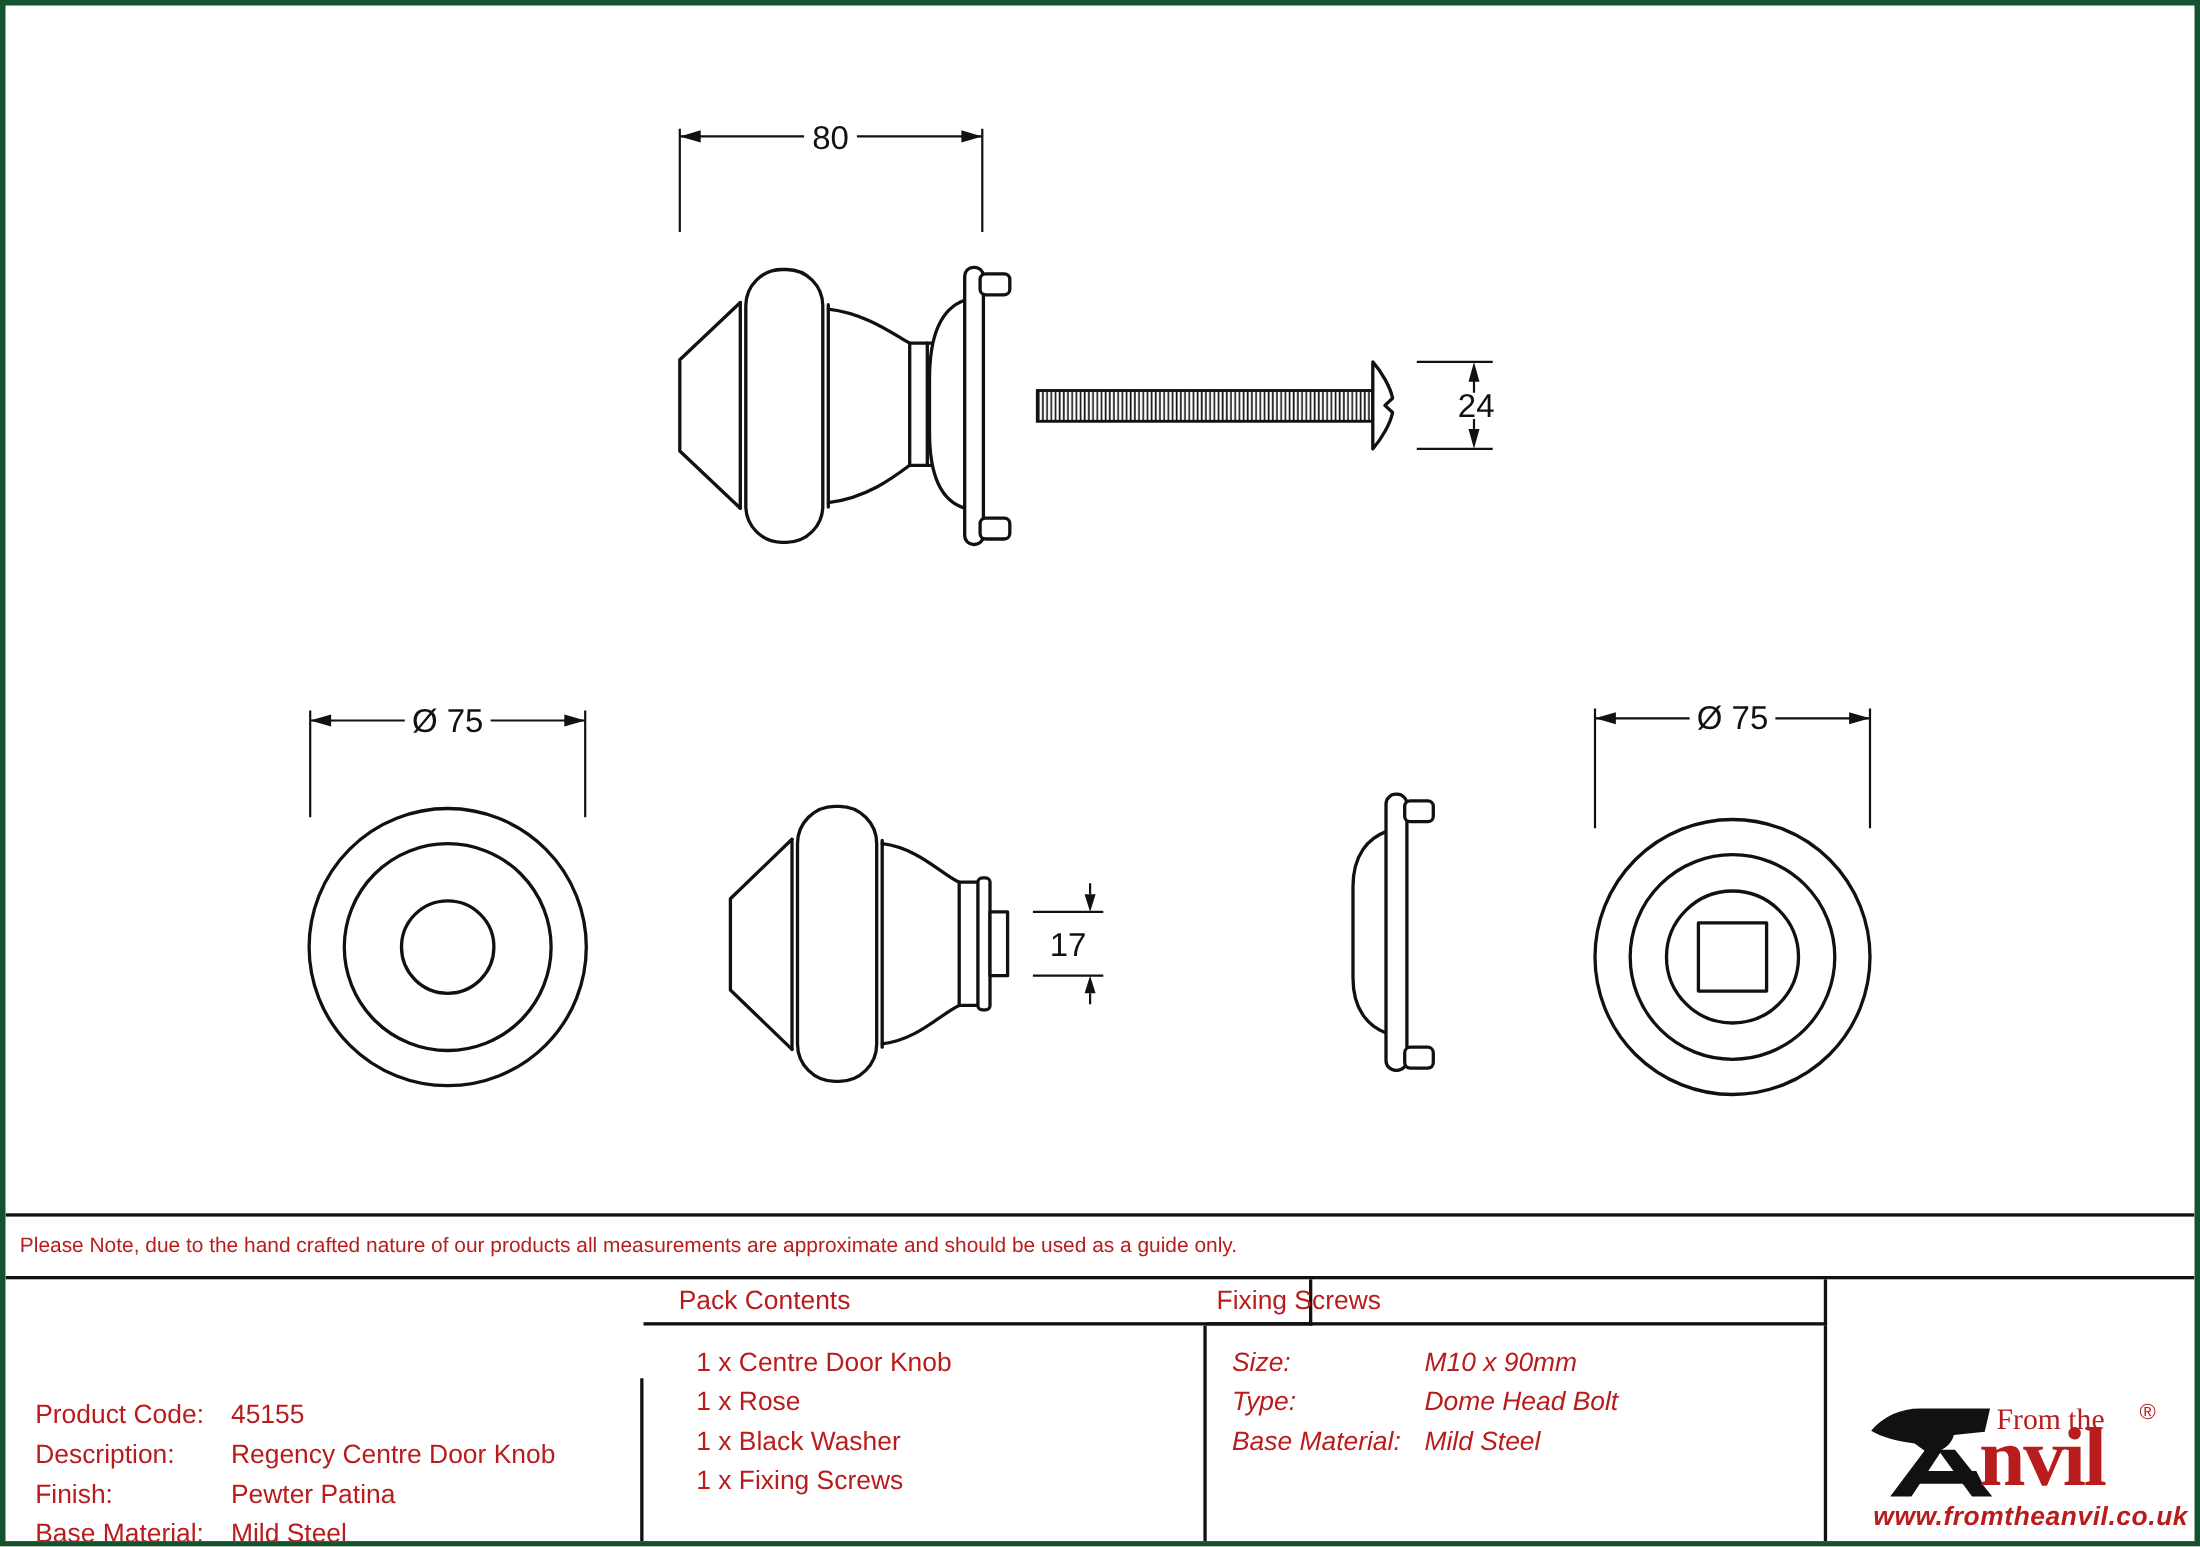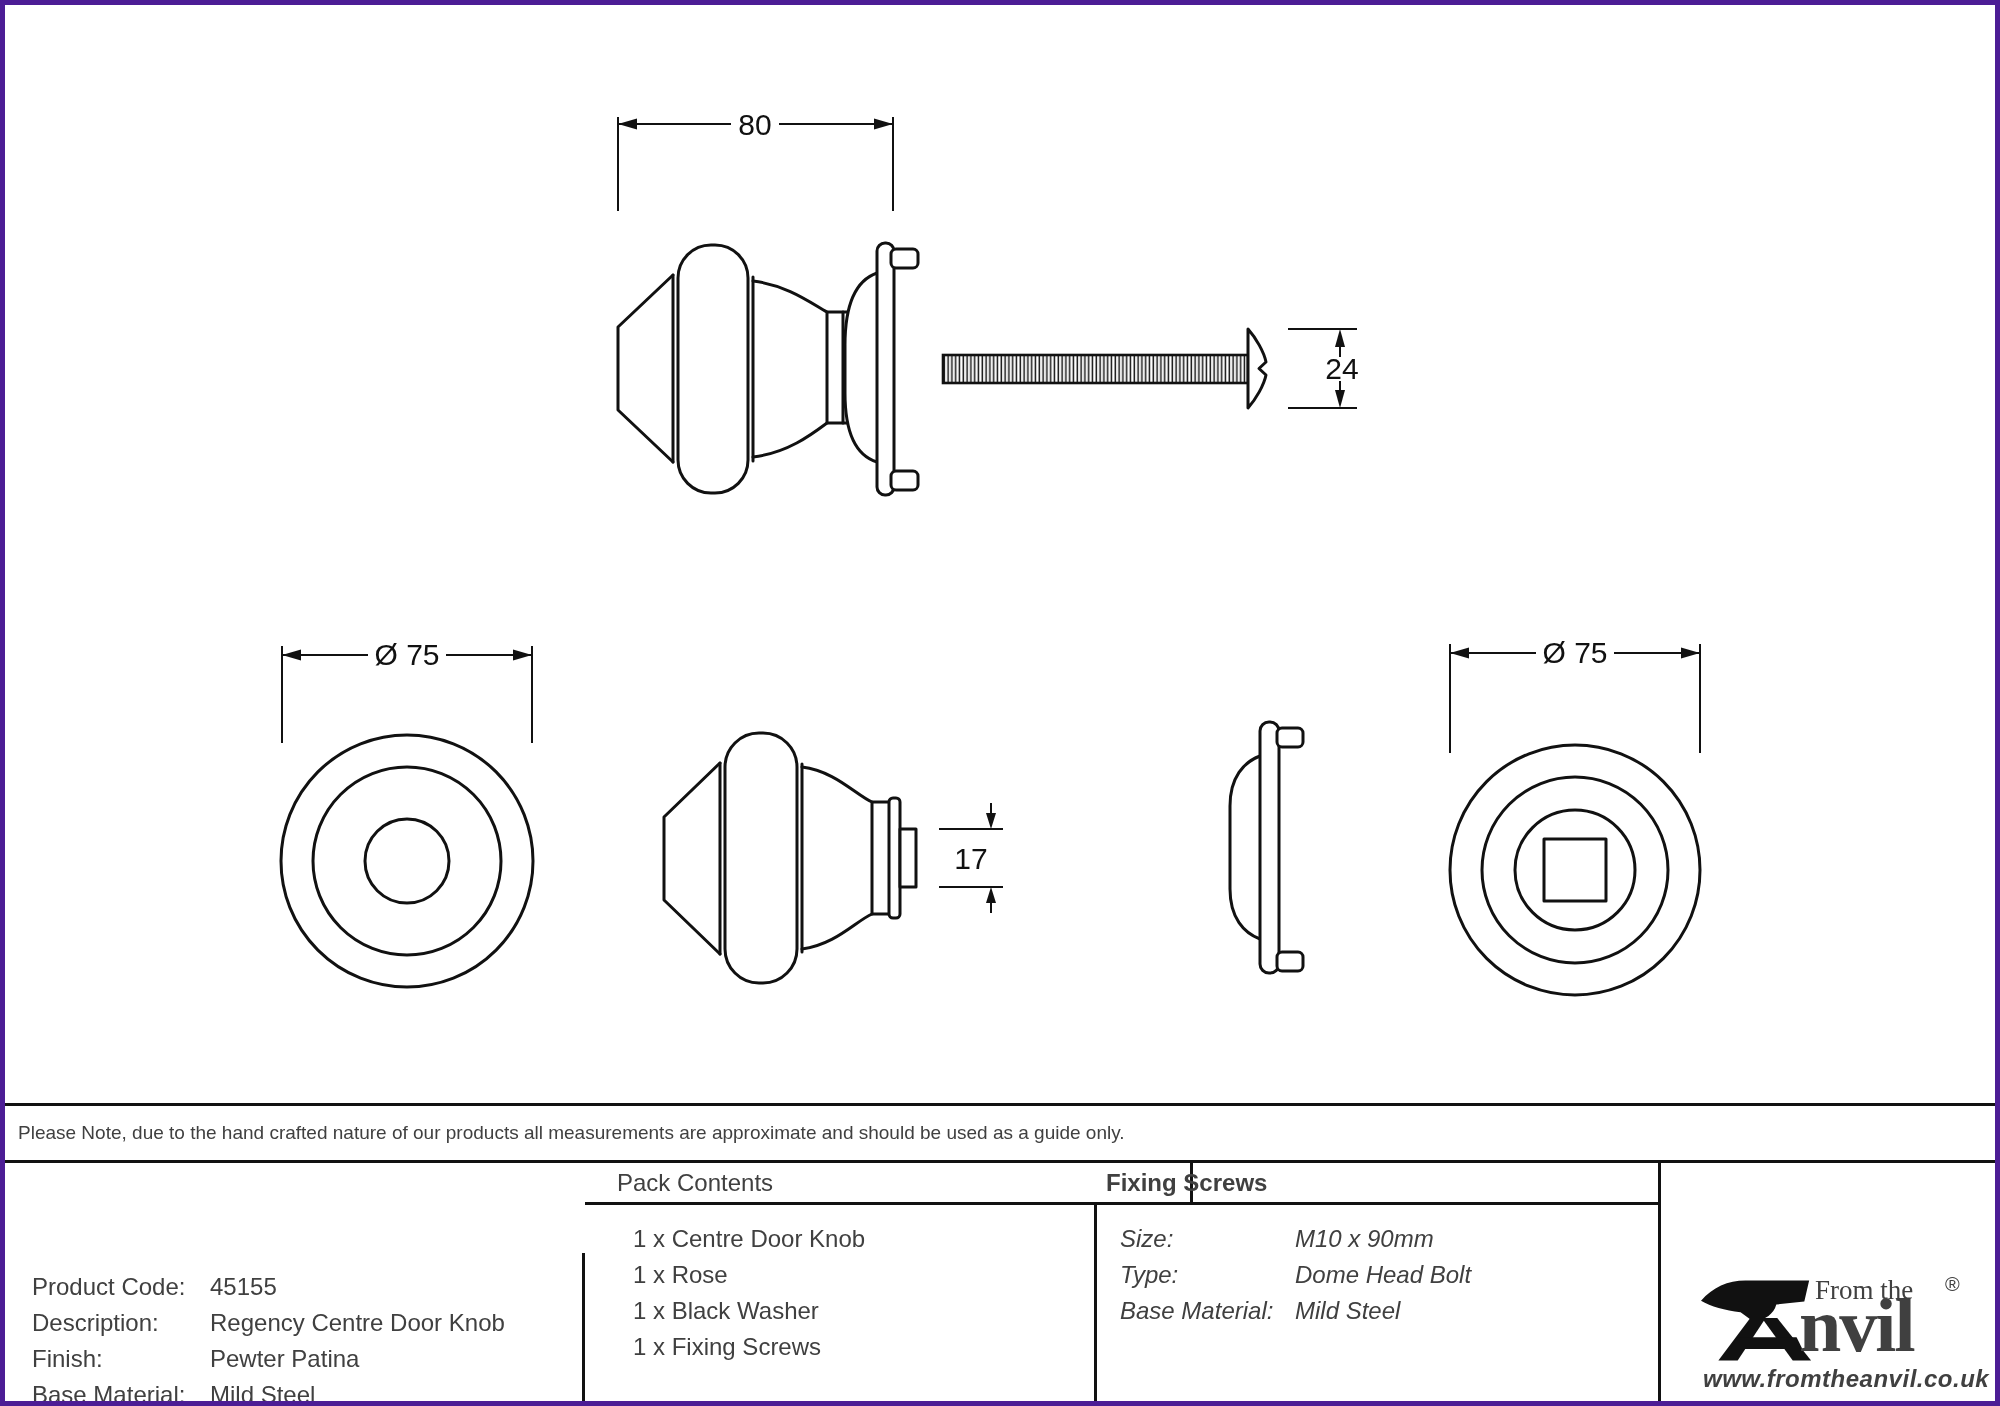--- a/index.html
+++ b/index.html
@@ -1,39 +1,39 @@
 <!DOCTYPE html>
 <html><head>
 <meta charset="utf-8">
 <style>
   html,body { margin:0; padding:0; background:#e8e8e8; }
   .page {
     position:relative; width:2000px; height:1406px; margin:0 auto;
-    background:#ffffff; border:5px solid #4c1d95; box-sizing:border-box;
-    font-family:"Liberation Sans", sans-serif; color:#404040; overflow:hidden;
+    background:#ffffff; border:5px solid #14532d; box-sizing:border-box;
+    font-family:"Liberation Sans", sans-serif; color:#b91c1c; overflow:hidden;
   }
   svg.drawing { position:absolute; left:0; top:0; }
   svg.drawing .outline { fill:none; stroke:#111; stroke-width:3; stroke-linejoin:round; stroke-linecap:round; }
   svg.drawing .fillw   { fill:#fff; stroke:#111; stroke-width:3; stroke-linejoin:round; }
   svg.drawing .dim     { fill:none; stroke:#111; stroke-width:2; }
   svg.drawing .arrow   { fill:#111; stroke:none; }
   svg.drawing text     { font-family:"Liberation Sans", sans-serif; font-size:30px; fill:#111; text-anchor:middle; }
 
   .note-bar {
     position:absolute; left:0; right:0; top:1098px; height:60px;
     border-top:3px solid #111; border-bottom:3px solid #111; box-sizing:border-box;
     display:flex; align-items:center; padding-left:13px; font-size:19px;
   }
   .hdr {
     position:absolute; top:1158px; height:42px; box-sizing:border-box;
     border-bottom:3px solid #111; display:flex; align-items:center; font-size:24px;
   }
   .hdr.c1 { left:0;      width:580px; border-right:3px solid #111; padding-left:27px; }
   .hdr.c2 { left:580px;  width:608px; border-right:3px solid #111; padding-left:32px; }
-  .hdr.c3 { left:1092px; width:564px; border-right:3px solid #111; padding-left:9px;font-weight:bold; }
+  .hdr.c3 { left:1092px; width:564px; border-right:3px solid #111; padding-left:9px; }
 
   .cell { position:absolute; top:1200px; bottom:0; box-sizing:border-box; font-size:24px; }
   .cell.c1 { left:0;      width:580px; border-right:3px solid #111; padding:16px 0 0 27px;margin-top:48px; }
   .cell.c2 { left:580px;  width:512px; border-right:3px solid #111; padding:16px 0 0 15px; }
   .cell.c3 { left:1092px; width:564px; border-right:3px solid #111; padding:16px 0 0 23px;font-style:italic; }
   .cell.c4 { left:1656px; right:0; }
 
   .kv { display:flex; line-height:36px; }
   .kv .k { width:178px; flex:0 0 auto; }
   .cell.c3 .kv .k { width:175px; }

